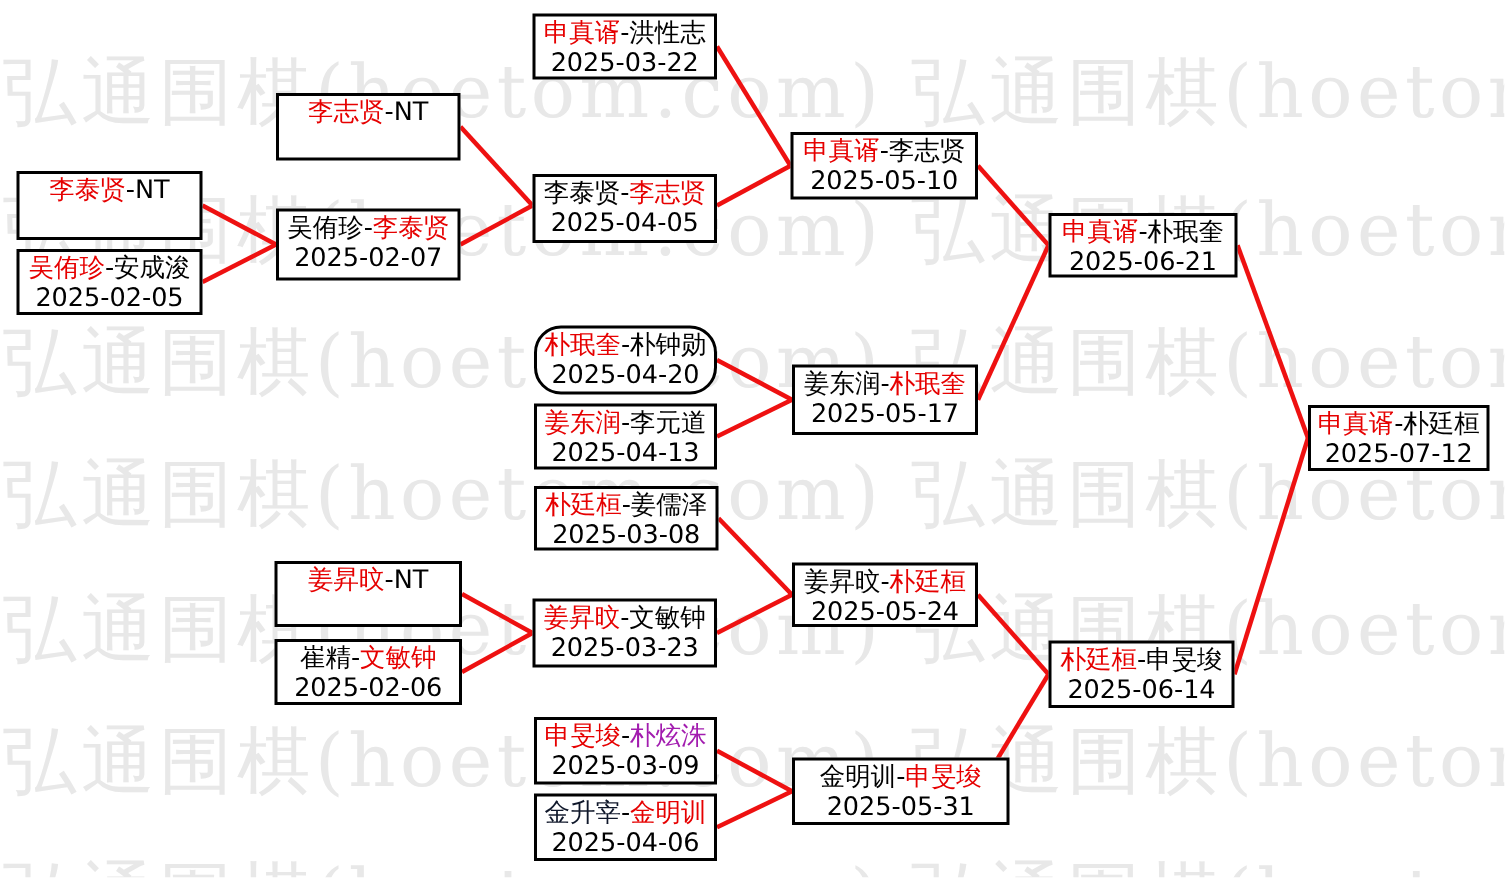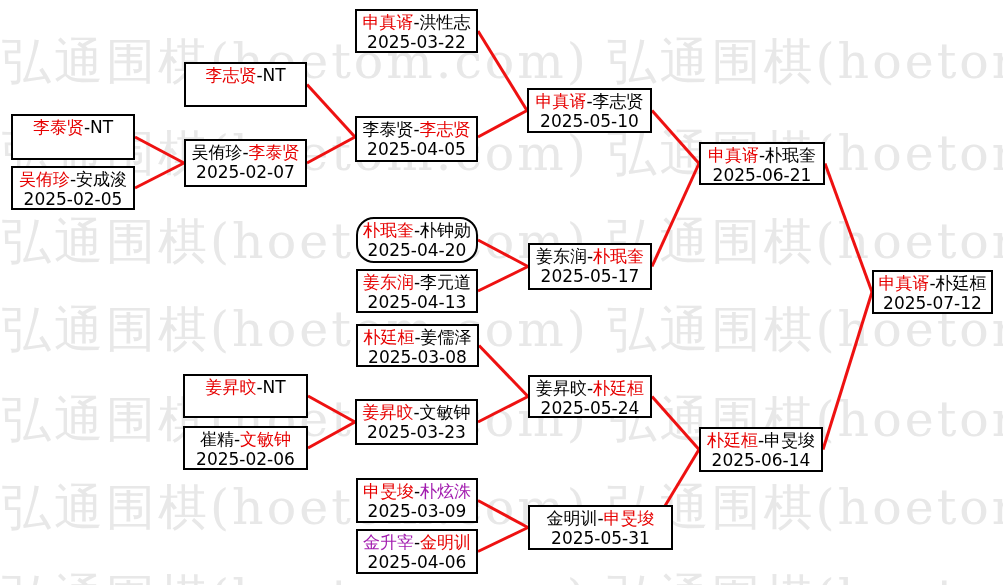--- a/index.html
+++ b/index.html
@@ -104,21 +104,21 @@
       </div>
       <div class="match-box" style="left: 355px; top: 399px; width: 123px; height: 46px;">
         <div class="names"><span style="color: rgb(230, 0, 0);">姜昇旼</span><span>-</span><span style="color: rgb(0, 0, 0);">文敏钟</span></div>
         <div class="date">2025-03-23</div>
       </div>
       <div class="match-box" style="left: 356px; top: 478px; width: 122px; height: 45px;">
         <div class="names"><span style="color: rgb(230, 0, 0);">申旻埈</span><span>-</span><span style="color: #a21caf;">朴炫洙</span></div>
         <div class="date">2025-03-09</div>
       </div>
       <div class="match-box" style="left: 356px; top: 529px; width: 122px; height: 45px;">
-        <div class="names"><span style="color: #a21caf;">金升宰</span><span>-</span><span style="color: rgb(230, 0, 0);">金明训</span></div>
+        <div class="names"><span style="color: #0f172a;">金升宰</span><span>-</span><span style="color: rgb(230, 0, 0);">金明训</span></div>
         <div class="date">2025-04-06</div>
       </div>
       <div class="match-box" style="left: 527px; top: 88px; width: 125px; height: 45px;">
         <div class="names"><span style="color: rgb(230, 0, 0);">申真谞</span><span>-</span><span style="color: rgb(0, 0, 0);">李志贤</span></div>
         <div class="date">2025-05-10</div>
       </div>
       <div class="match-box" style="left: 528px; top: 243px; width: 124px; height: 47px;">
         <div class="names"><span style="color: rgb(0, 0, 0);">姜东润</span><span>-</span><span style="color: rgb(230, 0, 0);">朴珉奎</span></div>
         <div class="date">2025-05-17</div>
       </div>

